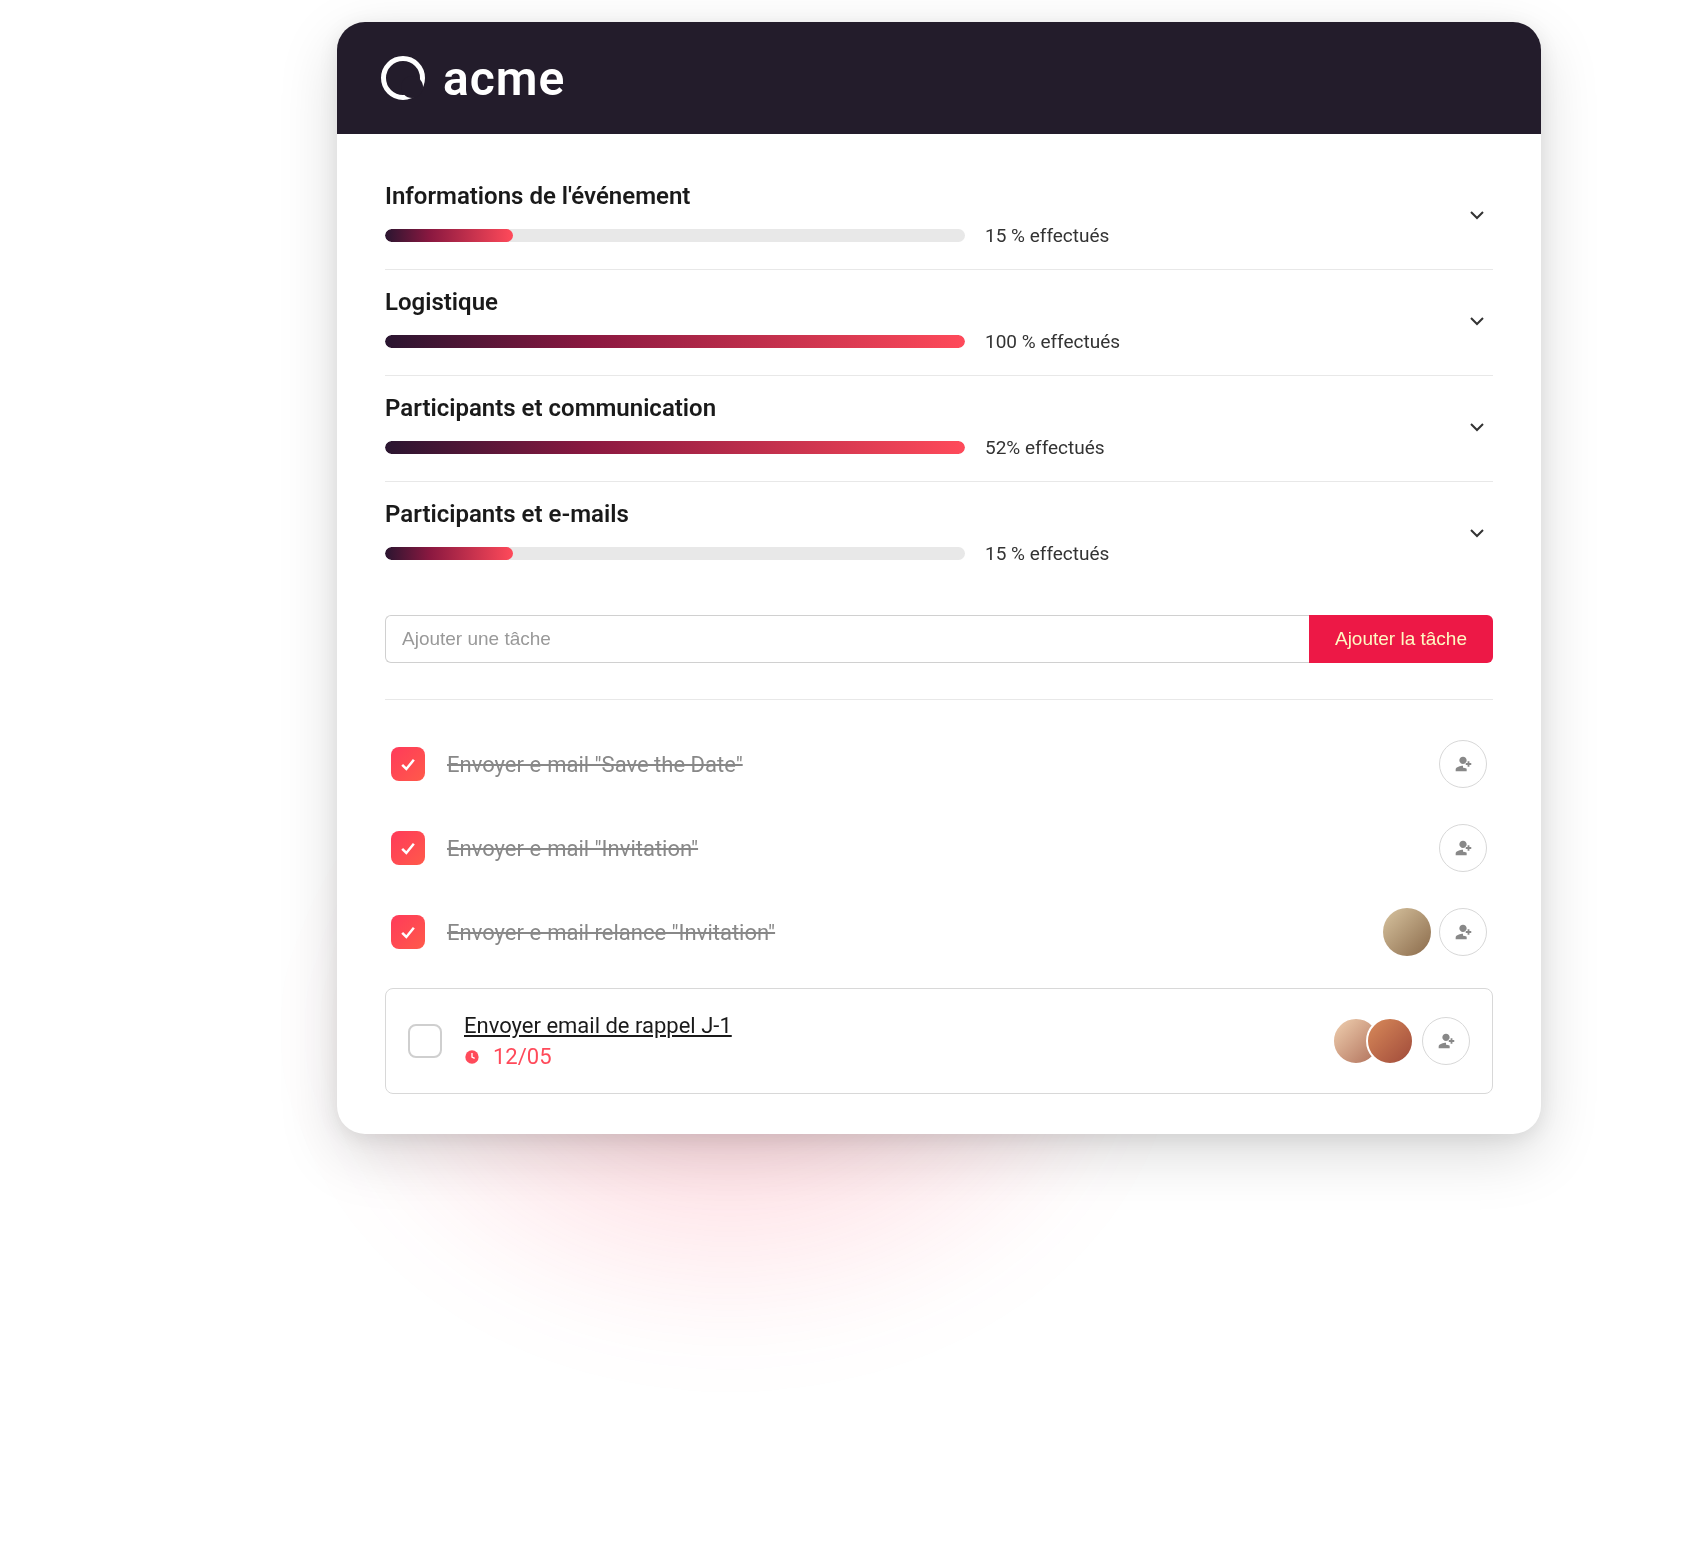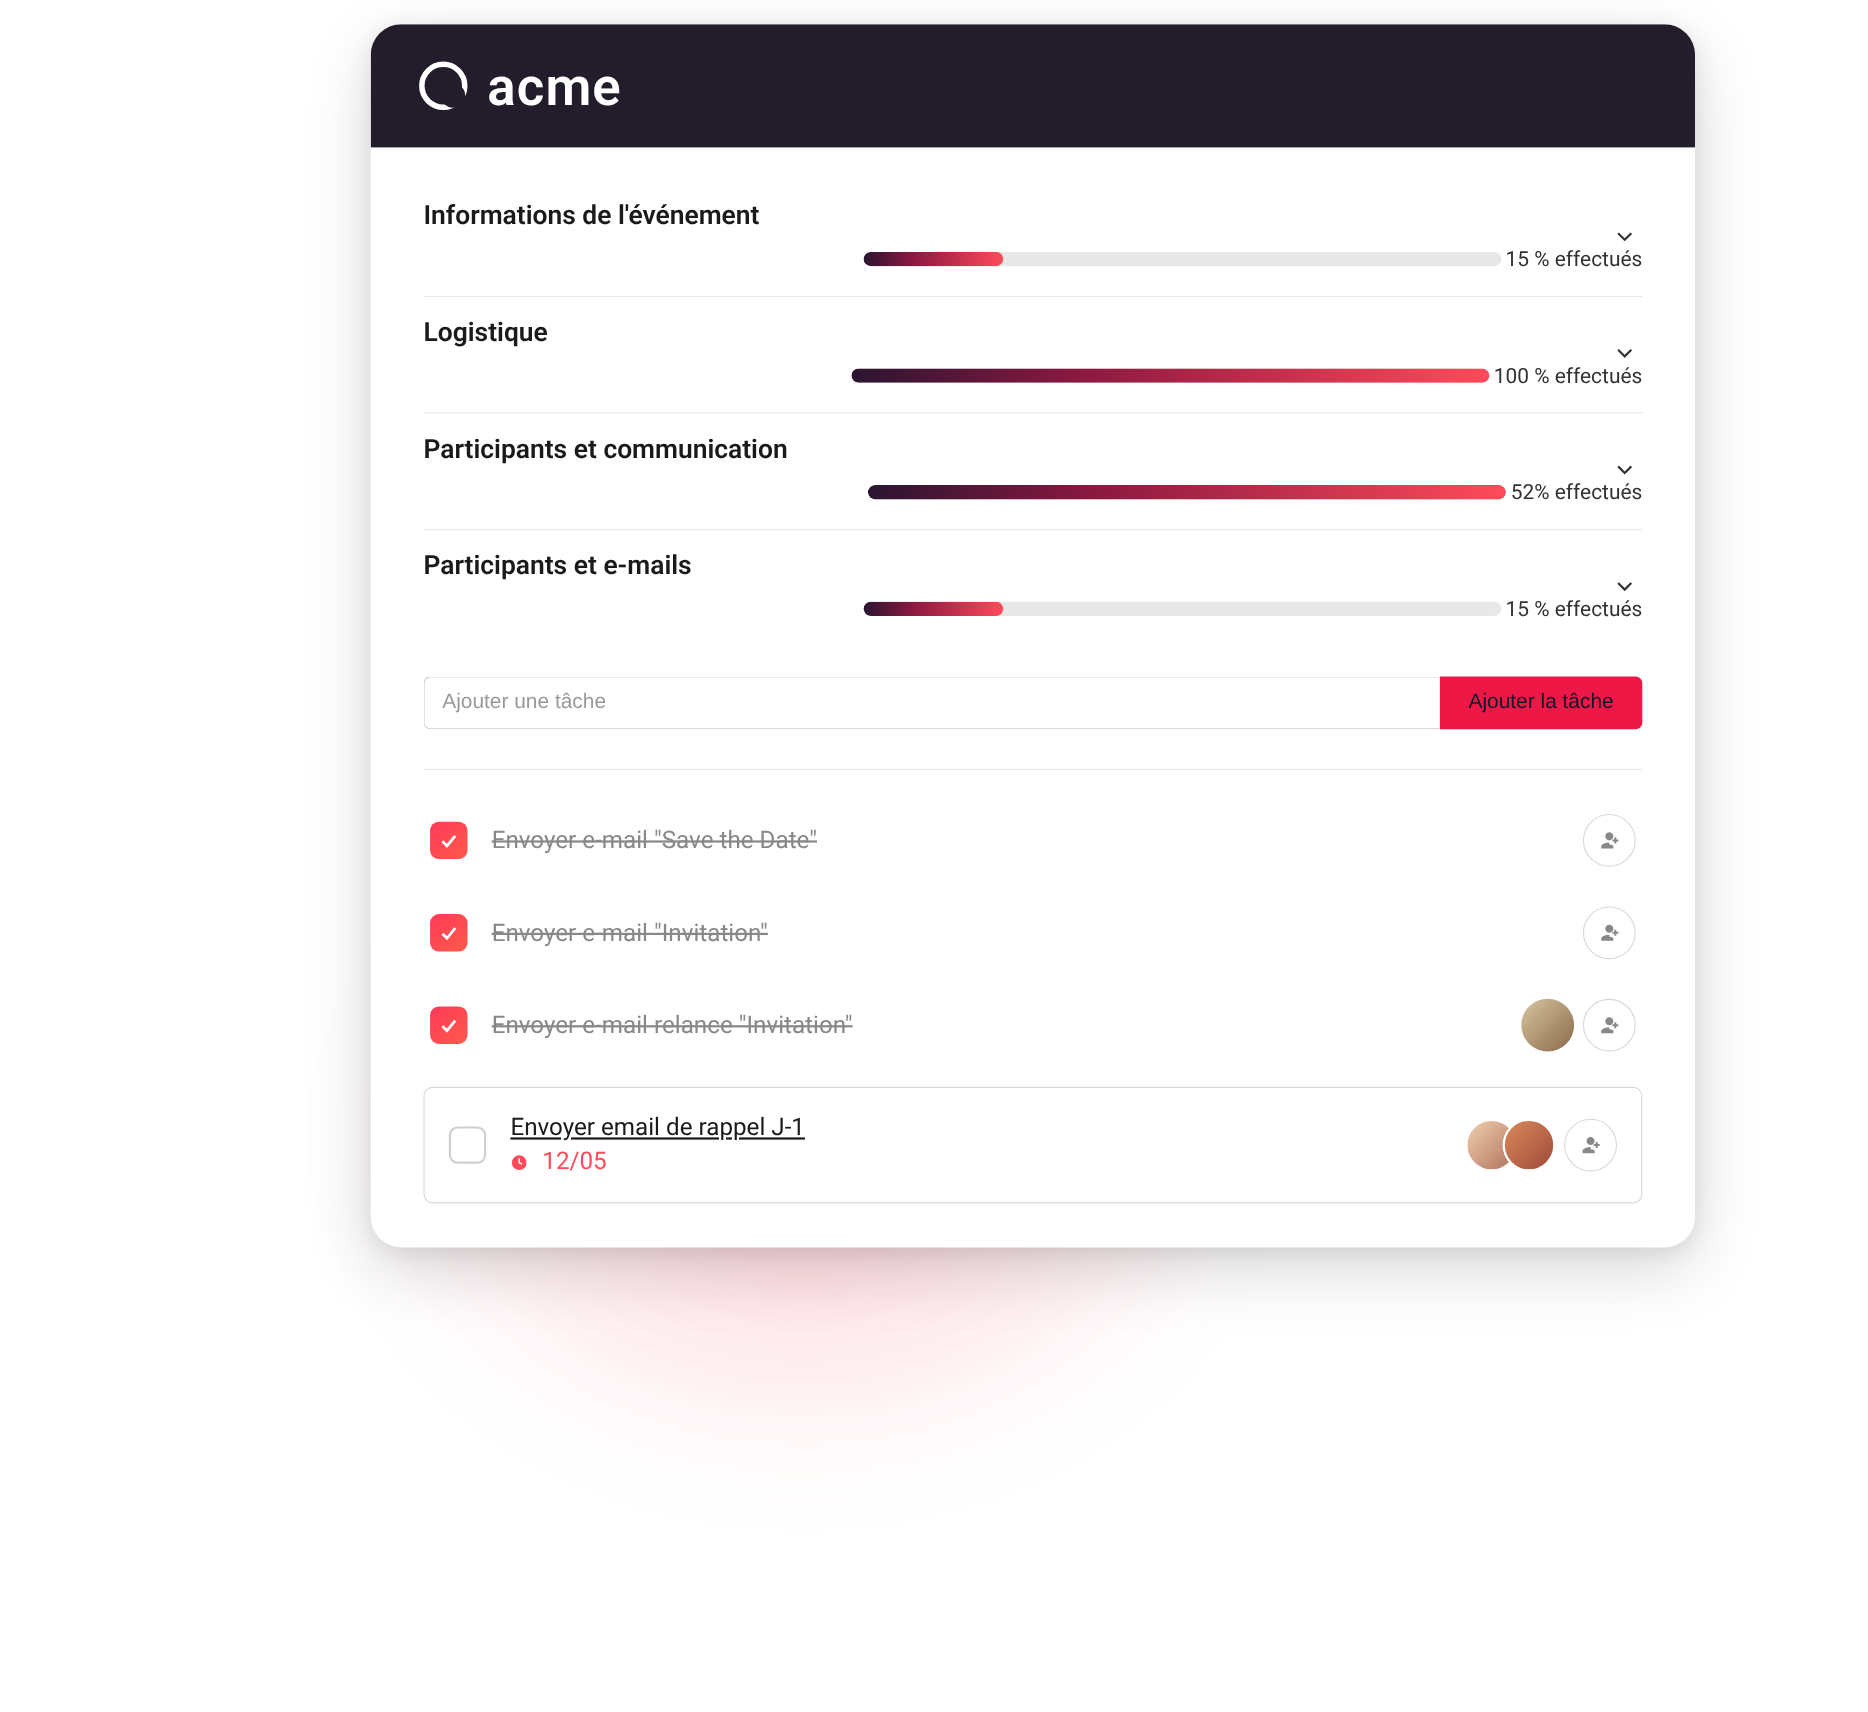--- a/index.html
+++ b/index.html
@@ -65,21 +65,21 @@
     padding: 18px 0 22px 0;
     border-bottom: 1px solid #e8e8e8;
     position: relative;
   }
   .section-title {
     font-size: 24px;
     font-weight: 600;
     color: #1a1a1a;
     margin-bottom: 14px;
   }
-  .progress-row { display: flex; align-items: center; gap: 4px; justify-content: flex-end; }
+  .progress-row { display: flex; align-items: center; gap: 20px; }
   .progress-bar {
     flex: 0 0 580px;
     height: 13px;
     background: #e8e8e8;
     border-radius: 7px;
     overflow: hidden;
     position: relative;
   }
   .progress-fill {
     height: 100%;
@@ -111,21 +111,21 @@
     border-right: none;
     border-radius: 6px 0 0 6px;
     padding: 12px 16px;
     font-size: 19px;
     color: #c2410c;
     outline: none;
   }
   .add-task-input::placeholder { color: #999; }
   .add-task-btn {
     background: #ED1846;
-    color: #0f172a;
+    color: #fef9c3;
     border: none;
     border-radius: 0 6px 6px 0;
     padding: 0 26px;
     font-size: 19px;
     font-weight: 500;
     cursor: pointer;
   }
   
   .tasks { padding-top: 22px; }
   .task {

